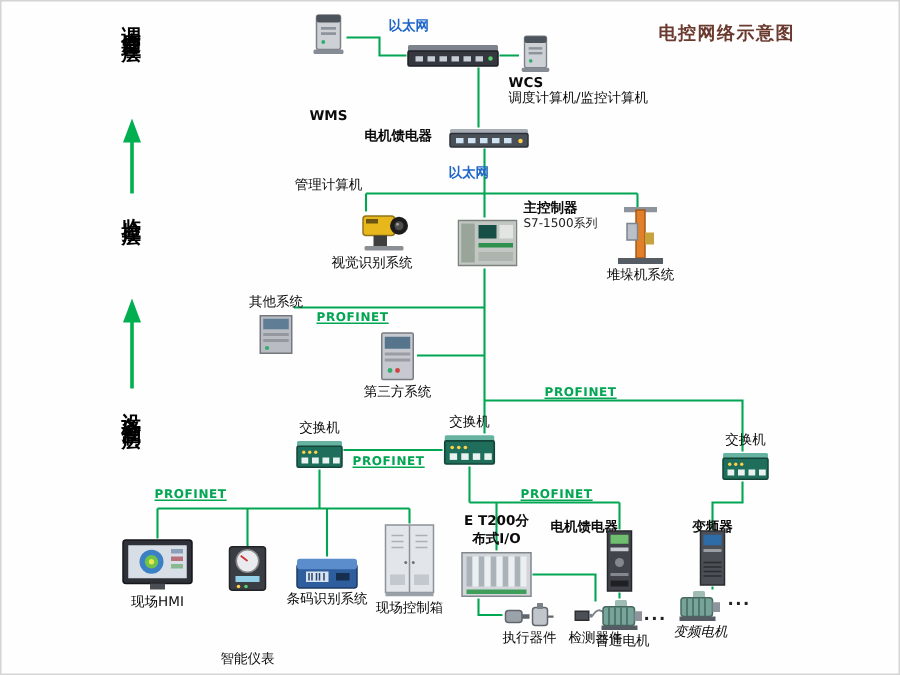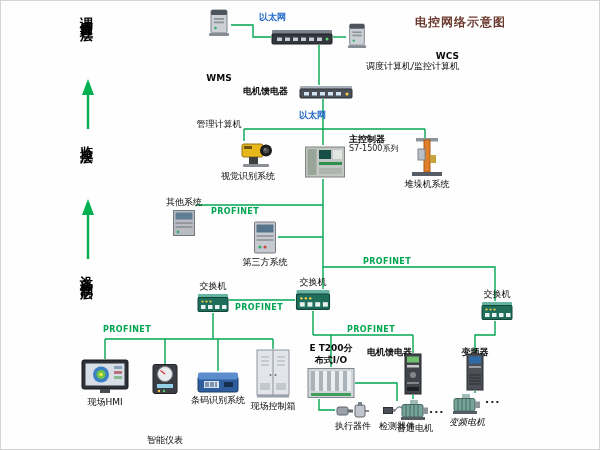--- a/index.html
+++ b/index.html
@@ -10,21 +10,21 @@
   }
   .abs{position:absolute;}
   svg{display:block;}
   .wires{position:absolute;left:0;top:0;}
   .node{position:absolute;display:flex;flex-direction:column;align-items:center;gap:2px;text-align:center;}
   .nl{font-size:9px;line-height:10px;color:#0a0a0a;white-space:nowrap;}
   .nl.b{font-weight:bold;}
   .nl.sm{font-size:8px;color:#222;}
   .tag{position:absolute;white-space:nowrap;}
   .eth{font-size:9px;color:#1E66C8;font-weight:bold;}
-  .pn{font-size:8px;color:#00A651;font-weight:bold;letter-spacing:.4px;}
+  .pn{font-size:8px;color:#00A651;font-weight:bold;letter-spacing:.4px;text-decoration:underline;}
   .vlabel{
     position:absolute;writing-mode:vertical-rl;text-orientation:upright;
     font-size:13px;font-weight:bold;color:#000;letter-spacing:3px;line-height:14px;
   }
   .title{position:absolute;font-size:12px;font-weight:bold;color:#6B3A2E;letter-spacing:1px;}
   .dots{position:absolute;font-size:11px;font-weight:bold;color:#222;letter-spacing:1px;}
 </style>
 </head>
 <body>
 
@@ -63,21 +63,21 @@
     <g>
       <line x1="87" y1="128" x2="87" y2="92" stroke="#00B050" stroke-width="2.4"></line>
       <polygon points="87,78 81,94 93,94" fill="#00B050"></polygon>
     </g>
     <g>
       <line x1="87" y1="258" x2="87" y2="212" stroke="#00B050" stroke-width="2.4"></line>
       <polygon points="87,198 81,214 93,214" fill="#00B050"></polygon>
     </g>
   </svg>
 
-  <div class="title" style="left:388px;top:13px;padding-left:26px;">电控网络示意图</div>
+  <div class="title" style="left:412px;top:13px;padding-left:26px;">电控网络示意图</div>
 
   <div class="vlabel" style="left:78px;top:6px;">调度管理层</div>
   <div class="vlabel" style="left:78px;top:134px;">监控层</div>
   <div class="vlabel" style="left:78px;top:264px;">设备控制层</div>
 
   <div class="tag eth" style="left:258px;top:10px;">以太网</div>
   <div class="tag eth" style="left:298px;top:108px;">以太网</div>
   <div class="tag pn" style="left:210px;top:206px;">PROFINET</div>
   <div class="tag pn" style="left:362px;top:256px;">PROFINET</div>
   <div class="tag pn" style="left:234px;top:302px;">PROFINET</div>
@@ -116,21 +116,21 @@
   <div class="abs" style="left:345px;top:22px;">
     <svg width="22" height="26" viewBox="0 0 24 28">
       <rect x="4" y="1" width="16" height="23" rx="1.5" fill="#cdd1d6" stroke="#7d8187"></rect>
       <rect x="4" y="1" width="16" height="5" rx="1.5" fill="#4e545c"></rect>
       <rect x="7" y="9" width="10" height="1.8" fill="#8d939b"></rect>
       <rect x="7" y="12.5" width="10" height="1.8" fill="#8d939b"></rect>
       <circle cx="8.5" cy="19" r="1.3" fill="#2fae6e"></circle>
       <rect x="2" y="24" width="20" height="3" rx="1" fill="#868c94"></rect>
     </svg>
   </div>
-  <div class="abs" style="left:338px;top:50px;width:120px;text-align:right;">
+  <div class="abs" style="left:338px;top:50px;width:120px;text-align:left;">
     <div class="nl b">WCS</div>
     <div class="nl">调度计算机/监控计算机</div>
   </div>
 
   <div class="tag nl b" style="left:242px;top:85px;">电机馈电器</div>
   <div class="abs" style="left:298px;top:84px;">
     <svg width="54" height="14" viewBox="0 0 54 14">
       <rect x="1" y="1" width="52" height="5" rx="1" fill="#a8aeb6"></rect>
       <rect x="1" y="4" width="52" height="9" rx="1" fill="#4a5058" stroke="#2c3036"></rect>
       <g fill="#cfe3f2">

